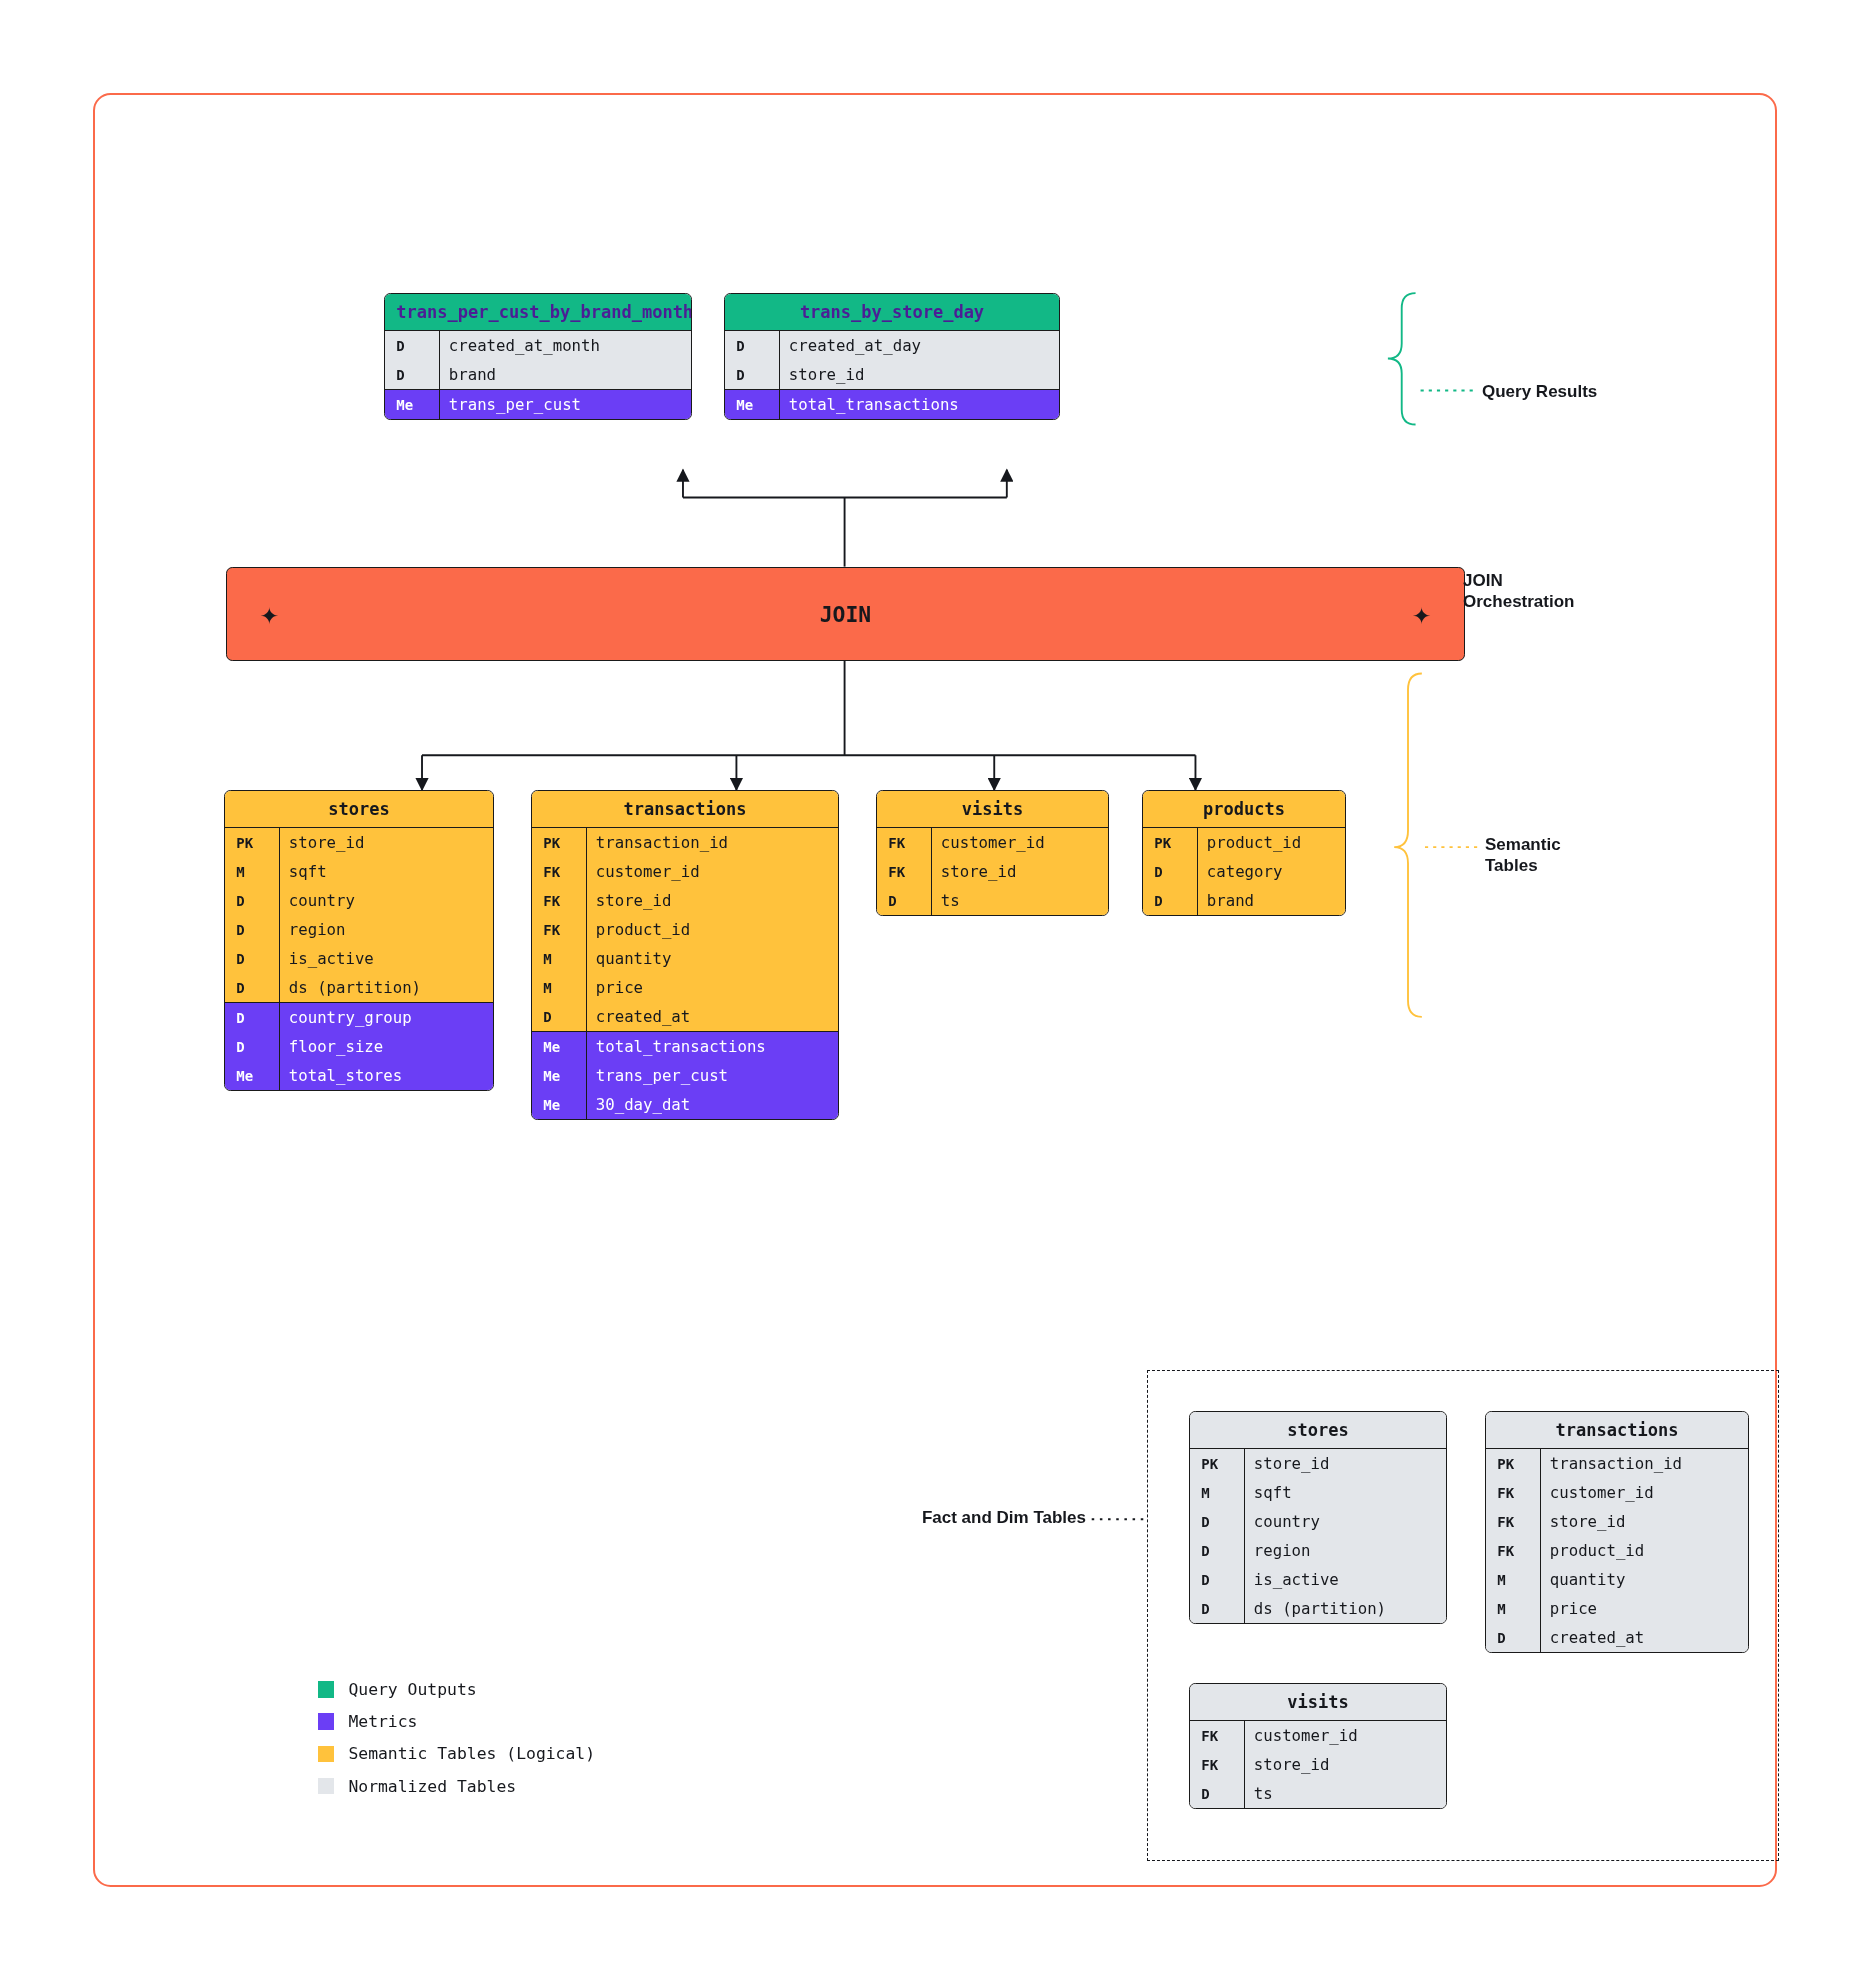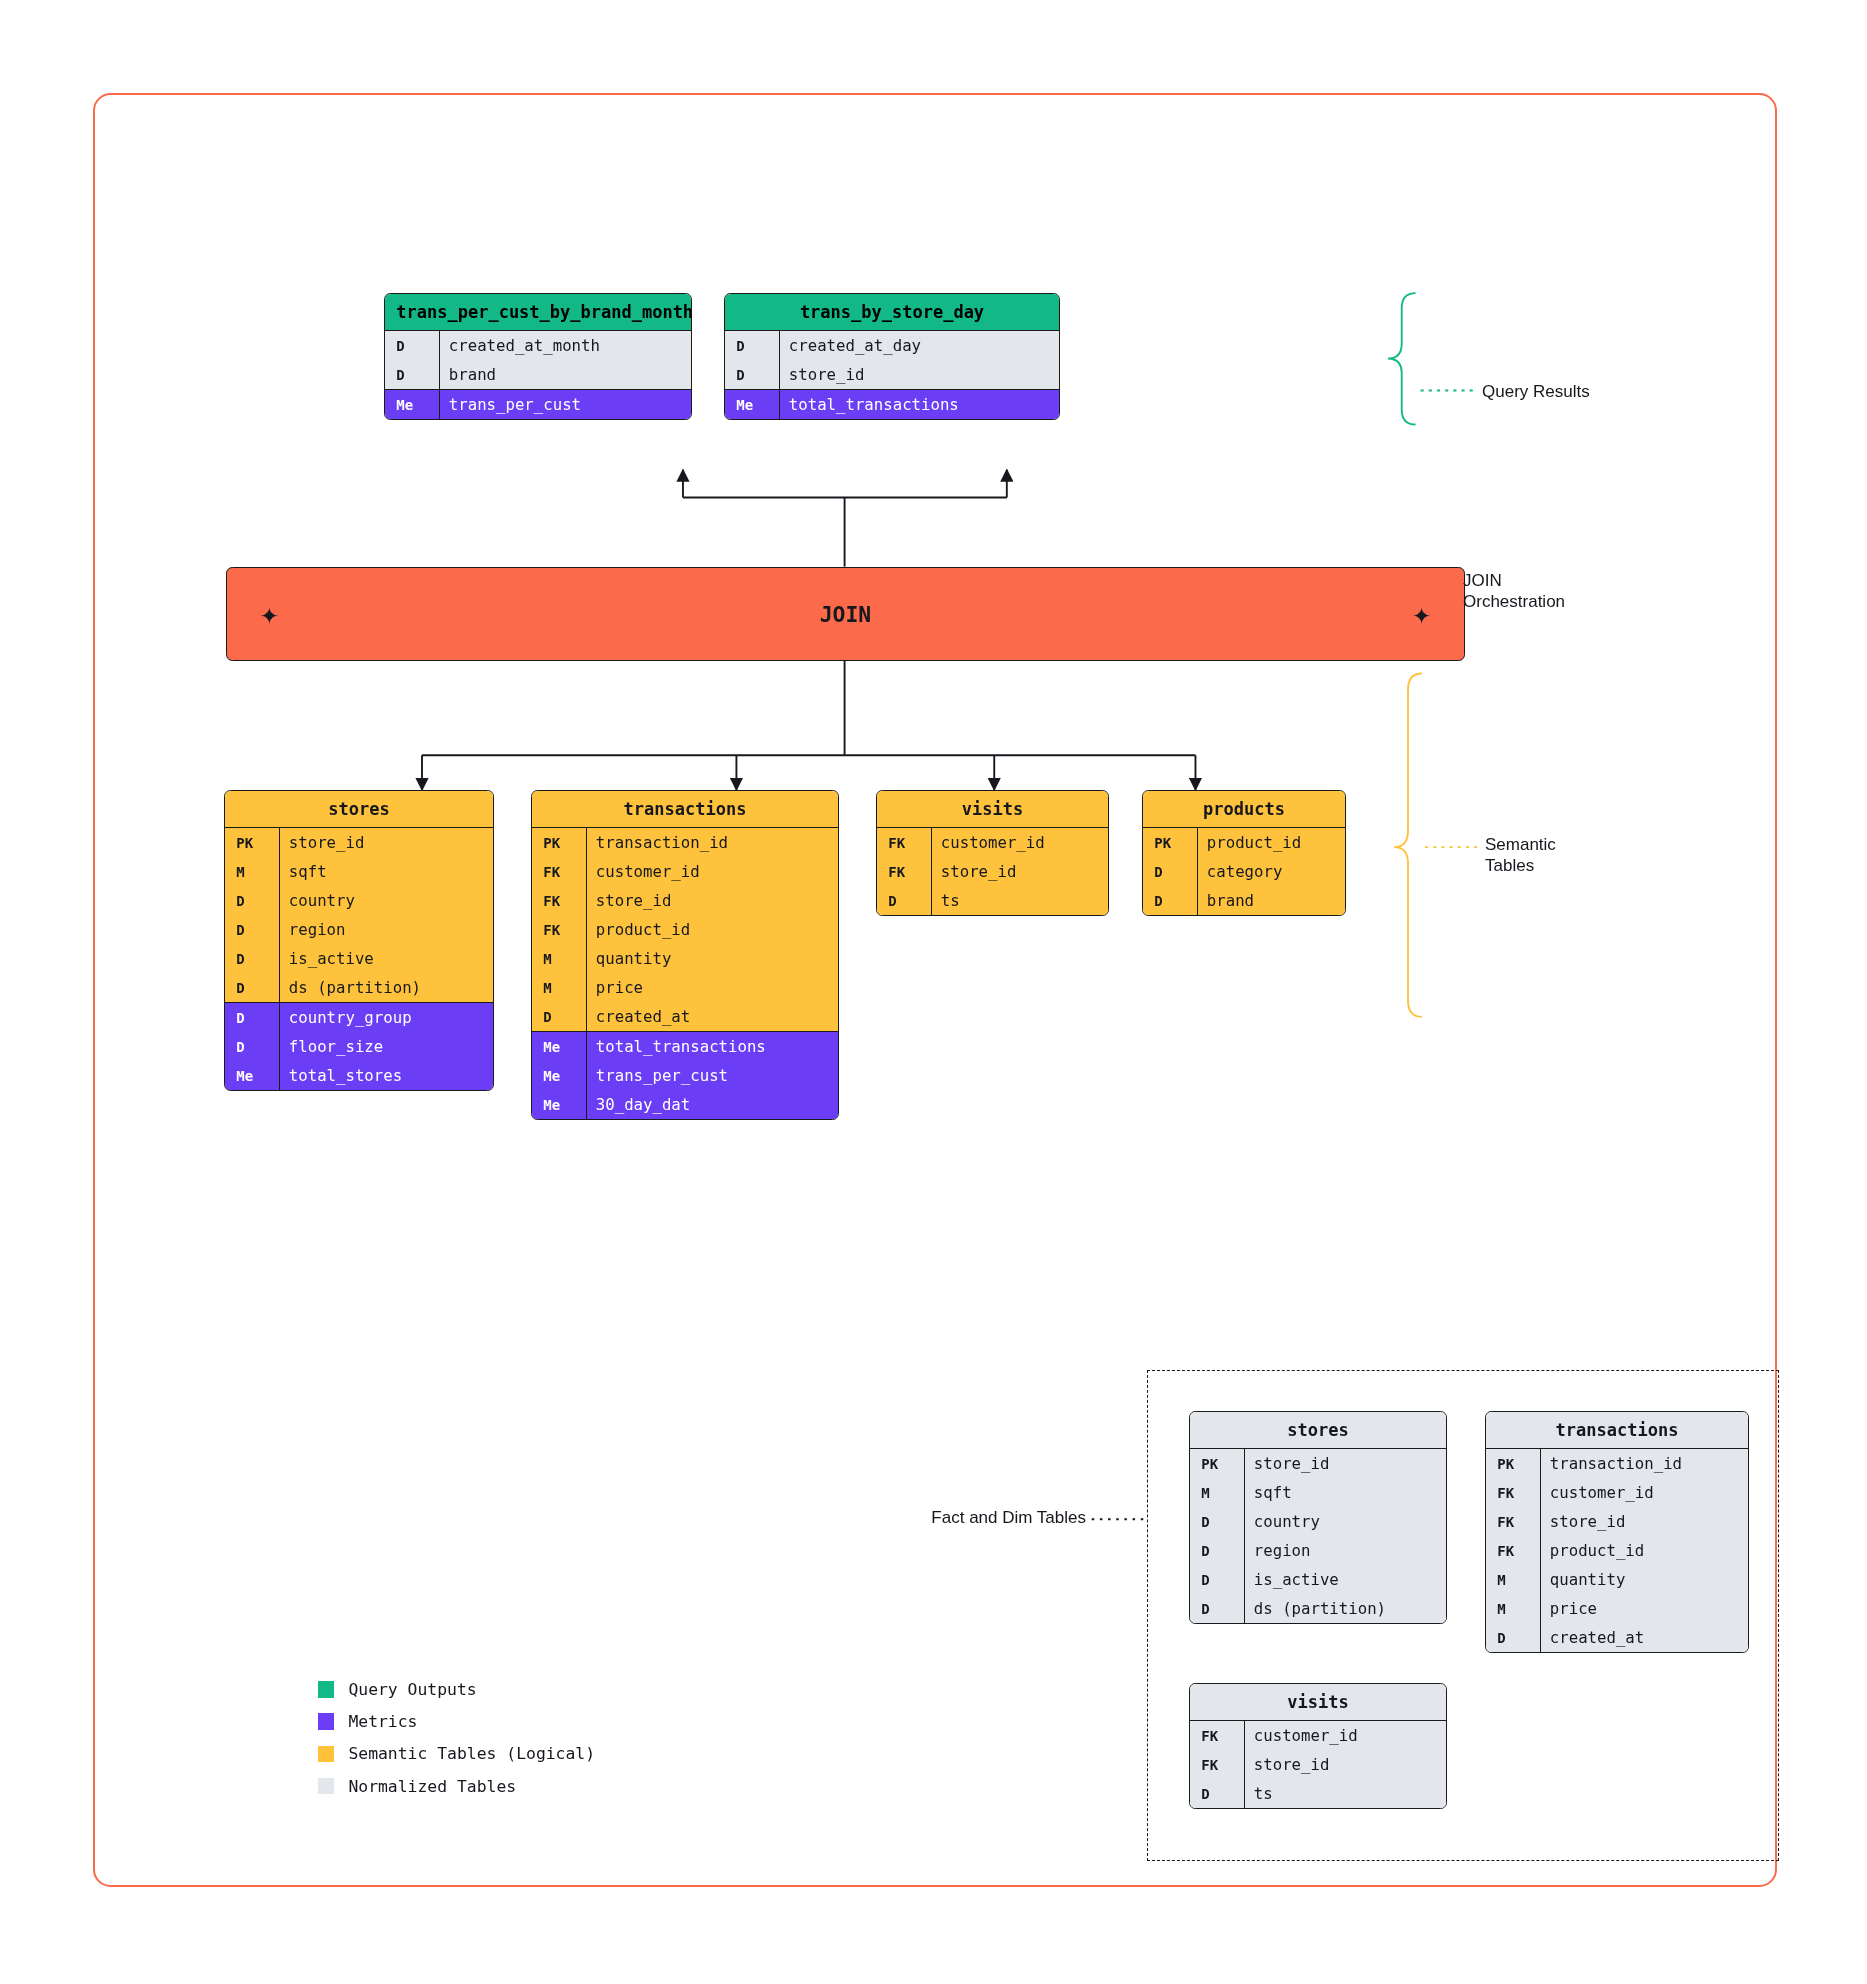--- a/index.html
+++ b/index.html
@@ -48,21 +48,21 @@
   }
   .card-head {
     text-align: center;
     font-family: "DejaVu Sans Mono", monospace;
     font-weight: bold;
     font-size: 17px;
     padding: 8.2px 11.3px;
     border-bottom: 1.9px solid #1a1a1a;
     white-space: nowrap;
   }
-  .head-green { background: #12b886; color: #000000; }
+  .head-green { background: #12b886; color: #4c1d95; }
   .head-yellow { background: #ffc23c; color: #16181d; }
   .head-grey { background: #e3e6ea; color: #16181d; }
   .rows { display: block; }
   .row {
     display: flex;
     align-items: stretch;
     font-family: "DejaVu Sans Mono", monospace;
     font-size: 15.7px;
   }
   .row .tag {
@@ -101,21 +101,21 @@
     font-weight: bold;
     font-size: 21.4px;
     color: #16181d;
   }
   .spark { position: absolute; font-size: 31px; line-height: 1; color: #16181d; }
 
   
   .annot {
     position: absolute;
     font-size: 17px;
-    font-weight: normal;
+    font-weight: bold;
     color: #16181d;
     line-height: 1.25;
   }
 
   
   .legend { position: absolute; left: 223px; top: 1585px; }
   .legend-item { display: flex; align-items: center; margin-bottom: 13.2px; }
   .swatch { width: 16.4px; height: 16.4px; margin-right: 14px; flex: 0 0 16.4px; }
   .legend-label {
     font-family: "DejaVu Sans Mono", monospace;

